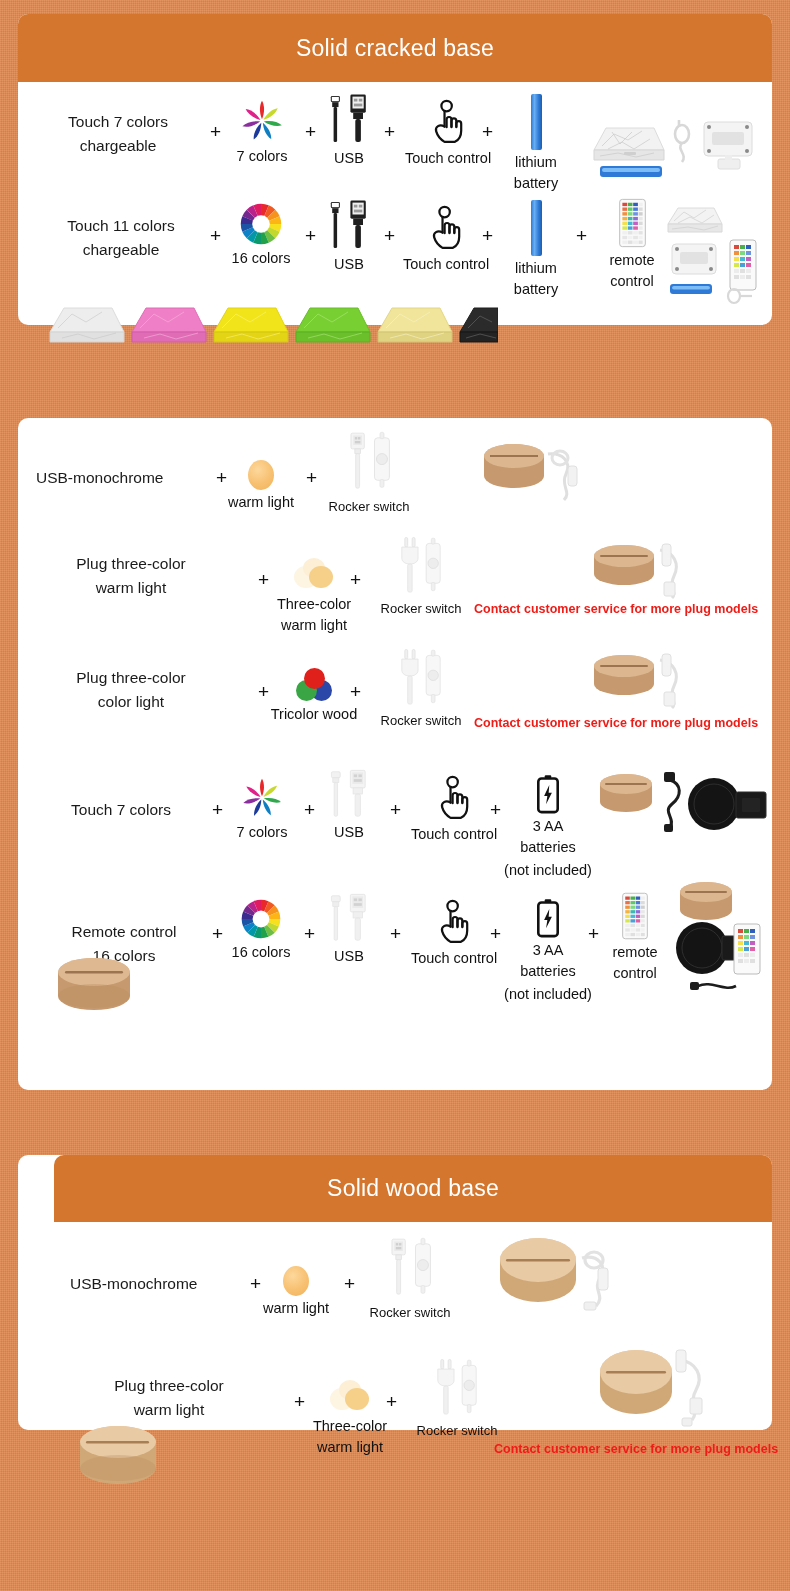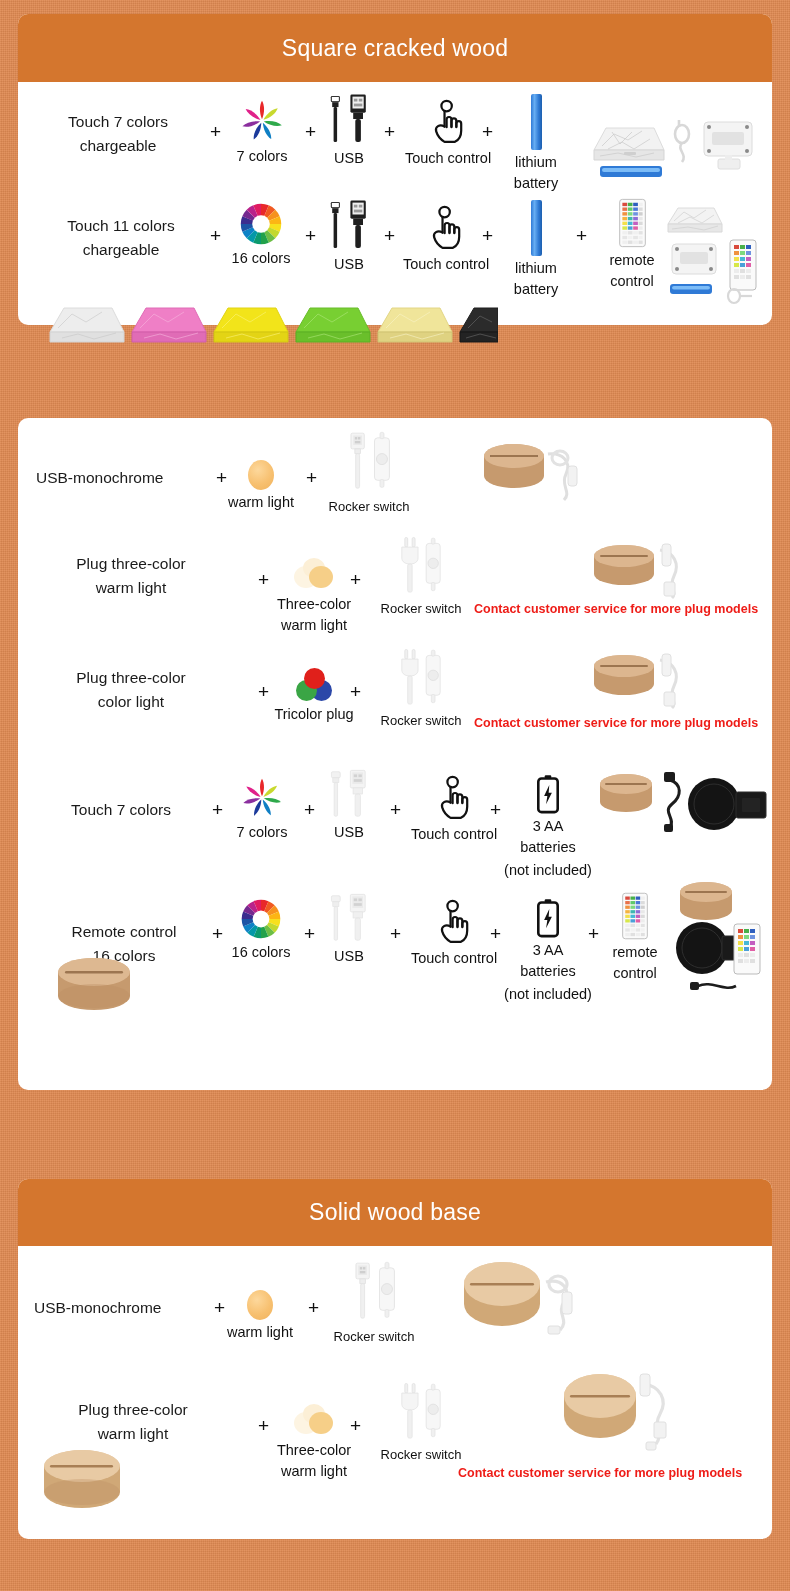--- a/index.html
+++ b/index.html
@@ -134,21 +134,21 @@
 </head>
 <body>
 
 <div id="page-bg"></div>
 
 <div class="page">
 
   <div class="card" style="left:18px; top:14px; width:754px; height:311px;">
 
     <div class="card-header" style="height:68px;">
-      <span>Square cracked wood</span>
+      <span>Solid cracked base</span>
     </div>
 
     <div class="card-body" style="height:243px;">
 
       <div class="row" style="left:0; top:0; width:754px; height:108px;">
 
         <div class="row-label" style="left:20px; top:28px; width:160px;">Touch 7 colors
 chargeable</div>
 
         <div class="plus" style="left:192px; top:40px;">+</div>
@@ -638,21 +638,21 @@
 color light</div>
 
         <div class="plus" style="left:240px; top:38px;">+</div>
 
         <div class="item" style="left:250px; top:24px; width:92px;">
           <div class="rgb3">
             <i class="r"></i>
               <i class="g"></i>
               <i class="b"></i>
           </div>
-          <div class="item-cap">Tricolor plug</div>
+          <div class="item-cap">Tricolor wood</div>
         </div>
 
         <div class="plus" style="left:332px; top:38px;">+</div>
 
         <div class="item" style="left:350px; top:4px; width:106px;">
           <svg class="ico" width="54" height="62" viewBox="0 0 70 84">
             <rect x="13" y="2" width="4" height="13" rx="2" fill="#f0f0f0" stroke="#e0e0e0"></rect>
             <rect x="23" y="2" width="4" height="13" rx="2" fill="#f0f0f0" stroke="#e0e0e0"></rect>
             <path d="M9 15 L31 15 L31 30 C31 35 26 38 20 38 C14 38 9 35 9 30 Z" fill="#f5f5f5" stroke="#e0e0e0"></path>
             <rect x="17" y="38" width="6" height="38" rx="2" fill="#f0f0f0" stroke="#e3e3e3"></rect>
@@ -982,21 +982,21 @@
           <ellipse cx="48" cy="20" rx="36" ry="14" fill="#d8b189"></ellipse>
           <path d="M12 20 L12 44 A36 14 0 0 0 84 44 L84 20 Z" fill="#c69a6e"></path>
           <ellipse cx="48" cy="20" rx="36" ry="14" fill="#ddb891"></ellipse>
           <rect x="19" y="19" width="58" height="2.4" rx="1.2" fill="#9c7550"></rect>
           <ellipse cx="48" cy="44" rx="36" ry="12" fill="#b98d62" opacity=".35"></ellipse>
         </svg>
       </div>
     </div>
   </div>
 
-  <div class="card" style="left:18px; top:1179px; width:754px; height:360px;">
+  <div class="card" style="left:18px; top:1155px; width:754px; height:275px;padding-left:36px;">
 
     <div class="card-header" style="height:67px;">
       <span>Solid wood base</span>
     </div>
 
     <div class="card-body" style="height:293px;">
 
       <div class="row" style="left:0; top:0; width:754px; height:128px;">
 
         <div class="row-label" style="left:16px; top:50px; width:192px; text-align:left;">USB-monochrome</div>

